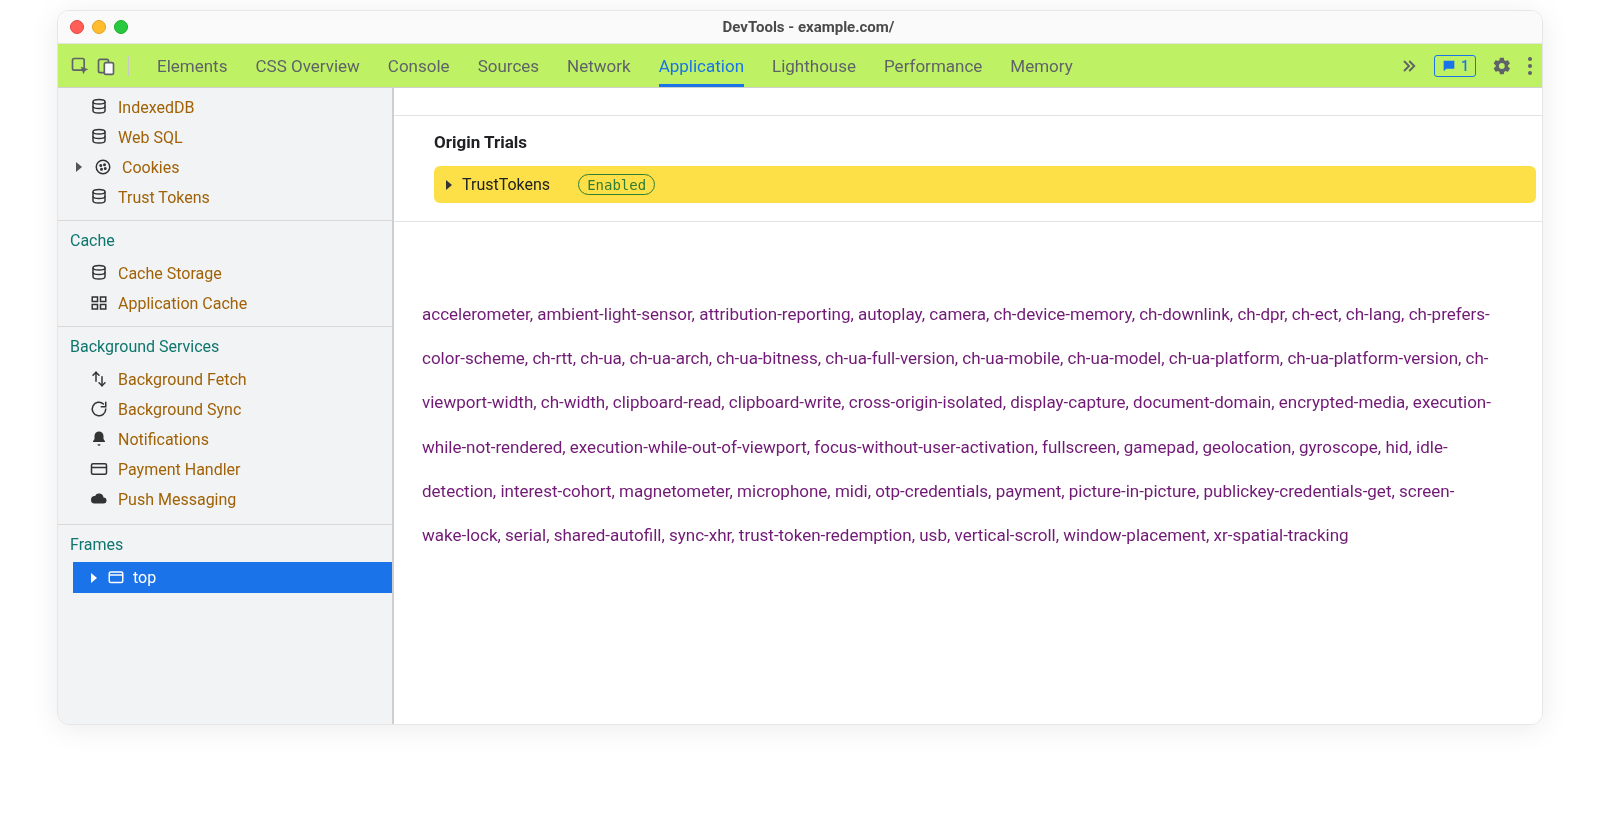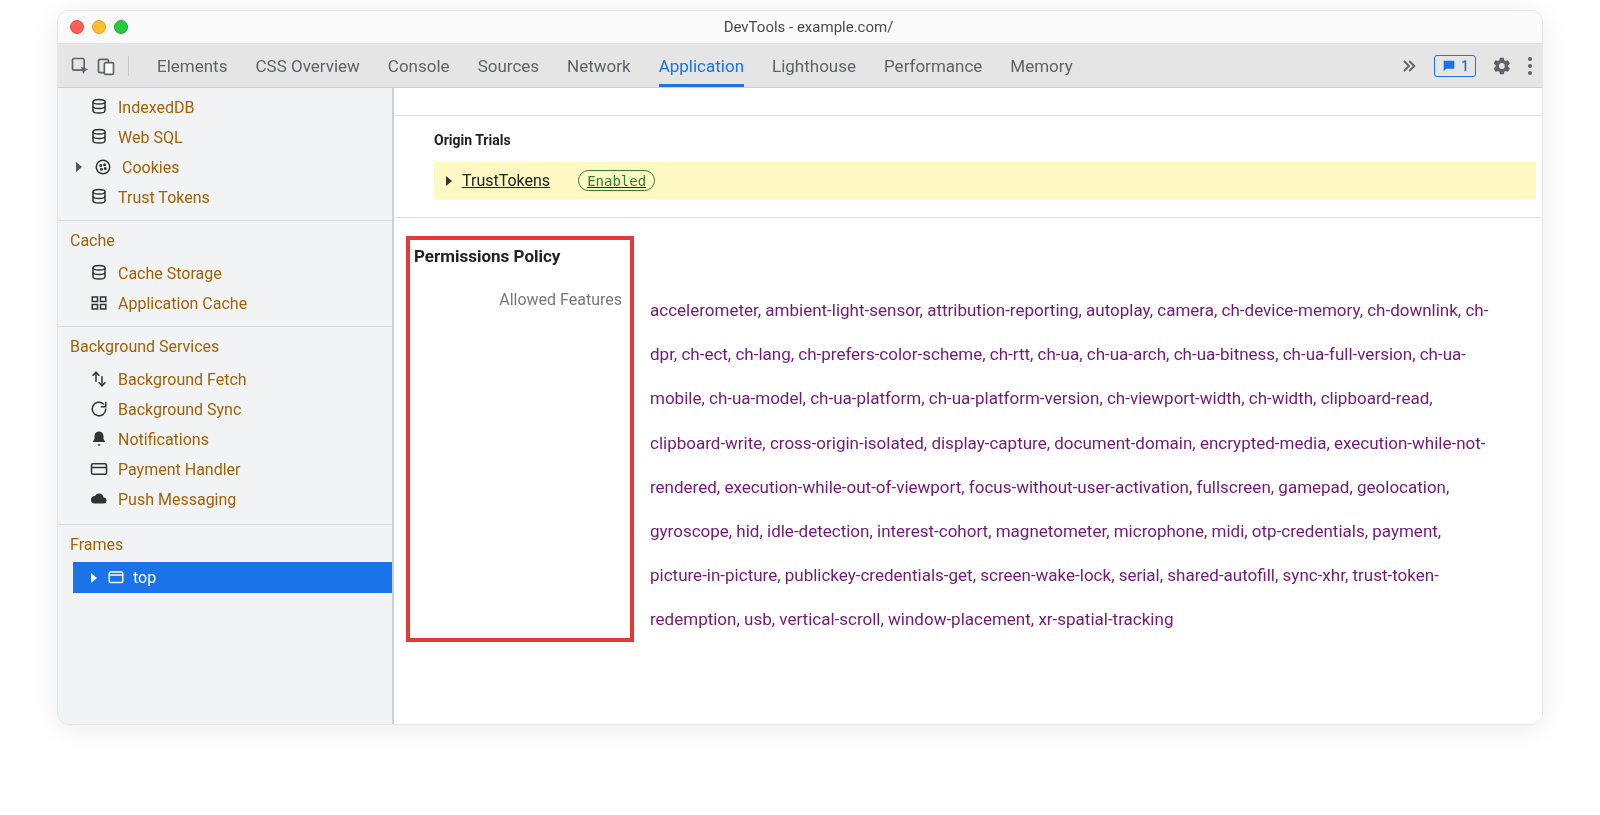--- a/index.html
+++ b/index.html
@@ -32,30 +32,30 @@
   }
   .traffic-lights { display: flex; gap: 8px; }
   .tl {
     width: 14px; height: 14px; border-radius: 50%;
   }
   .tl.red { background: #ff5f57; border: 1px solid #e0443e; }
   .tl.yellow { background: #ffbd2e; border: 1px solid #dea123; }
   .tl.green { background: #28c840; border: 1px solid #1aab29; }
   .titlebar-title {
     position: absolute; left: 17px; right: 0; text-align: center;
-    font-size: 15px; font-weight: 400; color: #4a4a4a;
+    font-size: 15px; font-weight: 700; color: #4a4a4a;
     pointer-events: none;
   }
   
   .toolbar {
     height: 44px;
     display: flex; align-items: center;
     padding: 0 10px 0 8px;
     border-bottom: 1px solid #d0d0d0;
-    background: #e5e5e5;
+    background: #bef264;
     gap: 0;
   }
   .toolbar-left {
     display: flex; align-items: center; gap: 6px;
     padding: 0 10px 0 4px;
     height: 100%;
   }
   .toolbar-left .divider {
     width: 1px; height: 20px; background: #c8c8c8; margin: 0 6px;
   }
@@ -109,21 +109,21 @@
     background: #f1f3f4;
     overflow: hidden;
     display: flex;
     flex-direction: column;
   }
   .sb-block {
     border-bottom: 1px solid #d9d9d9;
   }
   .sb-heading {
     font-size: 16px;
-    color: #a16207;
+    color: #0f766e;
     padding: 10px 12px 8px 12px;
   }
   .sb-item {
     display: flex; align-items: center;
     padding: 4px 8px 4px 32px;
     gap: 10px;
     font-size: 16px;
     color: #a16207;
     min-height: 30px;
   }
@@ -157,31 +157,30 @@
     overflow: hidden;
   }
   .spacer {
     height: 28px;
     border-bottom: 1px solid #e2e2e2;
   }
   .section-origin {
     padding: 16px 6px 0 40px;
   }
   .section-title {
-    font-size: 14px; font-weight: 700;
+    font-size: 17px; font-weight: 700;
     margin-bottom: 14px;
   }
   .trial-row {
-    background: #fef9c3;
-    border-radius: 0;
+    background: #fde047;
+    border-radius: 6px;
     padding: 8px 12px;
     display: flex; align-items: center; gap: 8px;
     font-size: 16px;
     margin-bottom: 18px;
-    text-decoration: underline;
   }
   .trial-row .caret { border-left-color: #333; }
   .pill {
     border: 1.5px solid #2e7d32;
     color: #2e7d32;
     font-family: ui-monospace, Menlo, Consolas, monospace;
     font-size: 14px;
     border-radius: 11px;
     padding: 1px 8px 0 8px;
     line-height: 18px;
@@ -436,22 +435,18 @@
         <div class="trial-row">
           <span class="caret"></span>
           <span>TrustTokens</span>
           <span class="pill">Enabled</span>
         </div>
       </div>
 
       <div class="divider-h"></div>
 
       <div class="perm-section">
-        <div class="perm-left-box">
-          <div class="pp-title">Permissions Policy</div>
-          <div class="pp-sub">Allowed Features</div>
-        </div>
         <div class="features-text">accelerometer, ambient-light-sensor, attribution-reporting, autoplay, camera, ch-device-memory, ch-downlink, ch-dpr, ch-ect, ch-lang, ch-prefers-color-scheme, ch-rtt, ch-ua, ch-ua-arch, ch-ua-bitness, ch-ua-full-version, ch-ua-mobile, ch-ua-model, ch-ua-platform, ch-ua-platform-version, ch-viewport-width, ch-width, clipboard-read, clipboard-write, cross-origin-isolated, display-capture, document-domain, encrypted-media, execution-while-not-rendered, execution-while-out-of-viewport, focus-without-user-activation, fullscreen, gamepad, geolocation, gyroscope, hid, idle-detection, interest-cohort, magnetometer, microphone, midi, otp-credentials, payment, picture-in-picture, publickey-credentials-get, screen-wake-lock, serial, shared-autofill, sync-xhr, trust-token-redemption, usb, vertical-scroll, window-placement, xr-spatial-tracking</div>
       </div>
     </div>
 
   </div>
 </div>
 
 </body></html>

